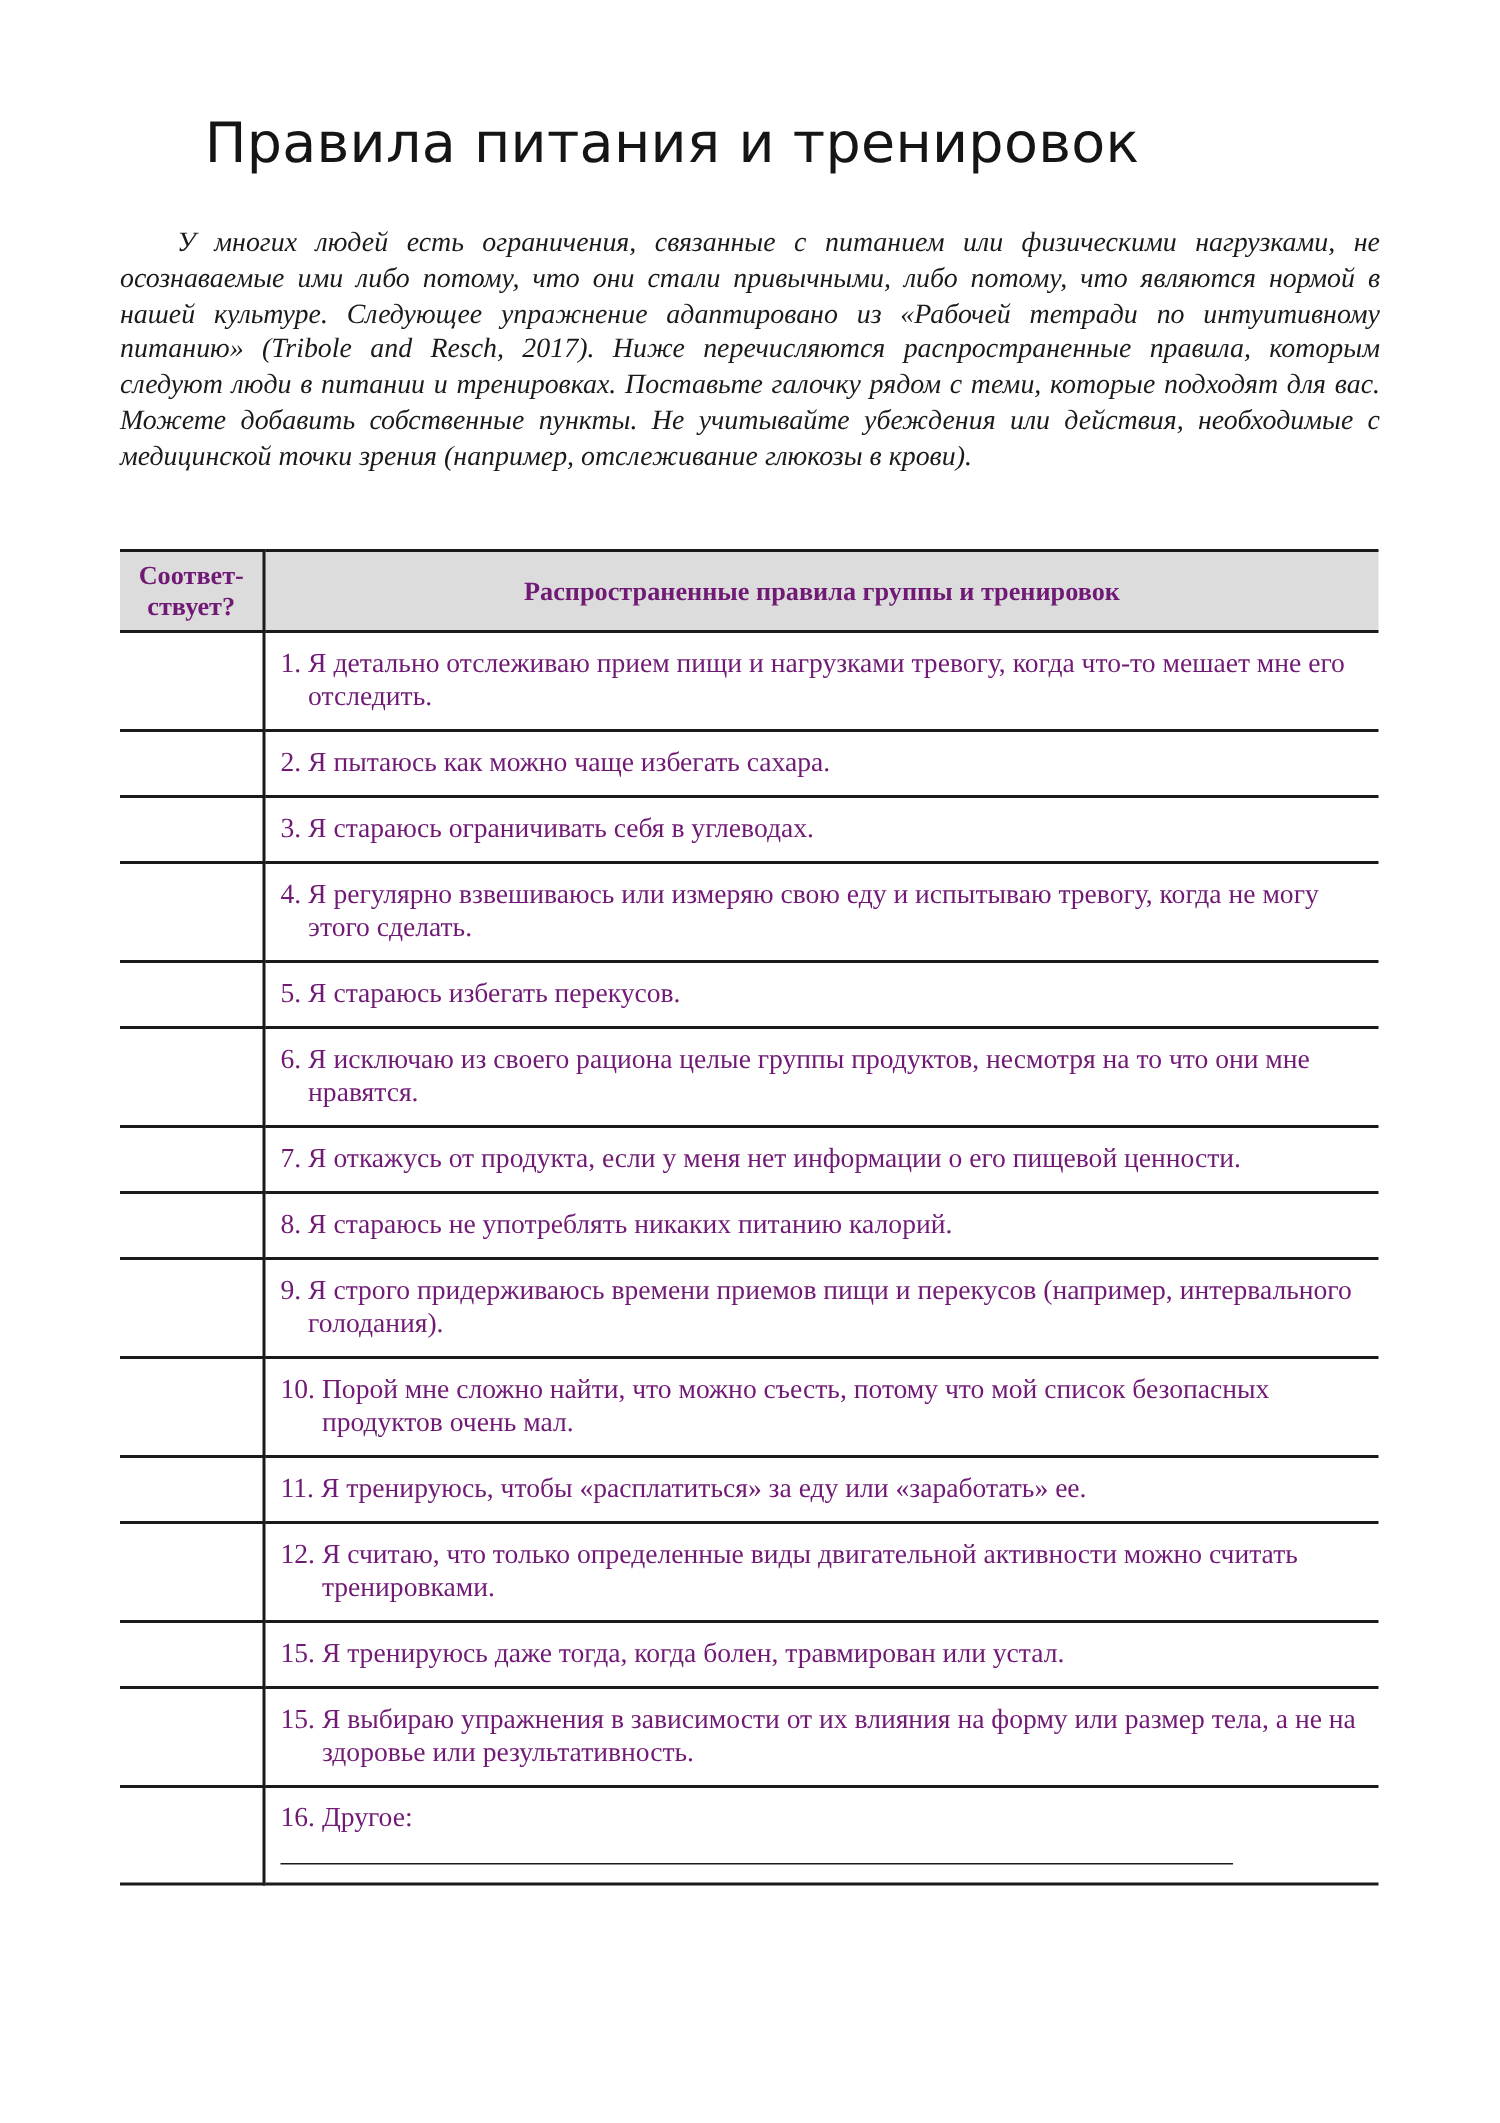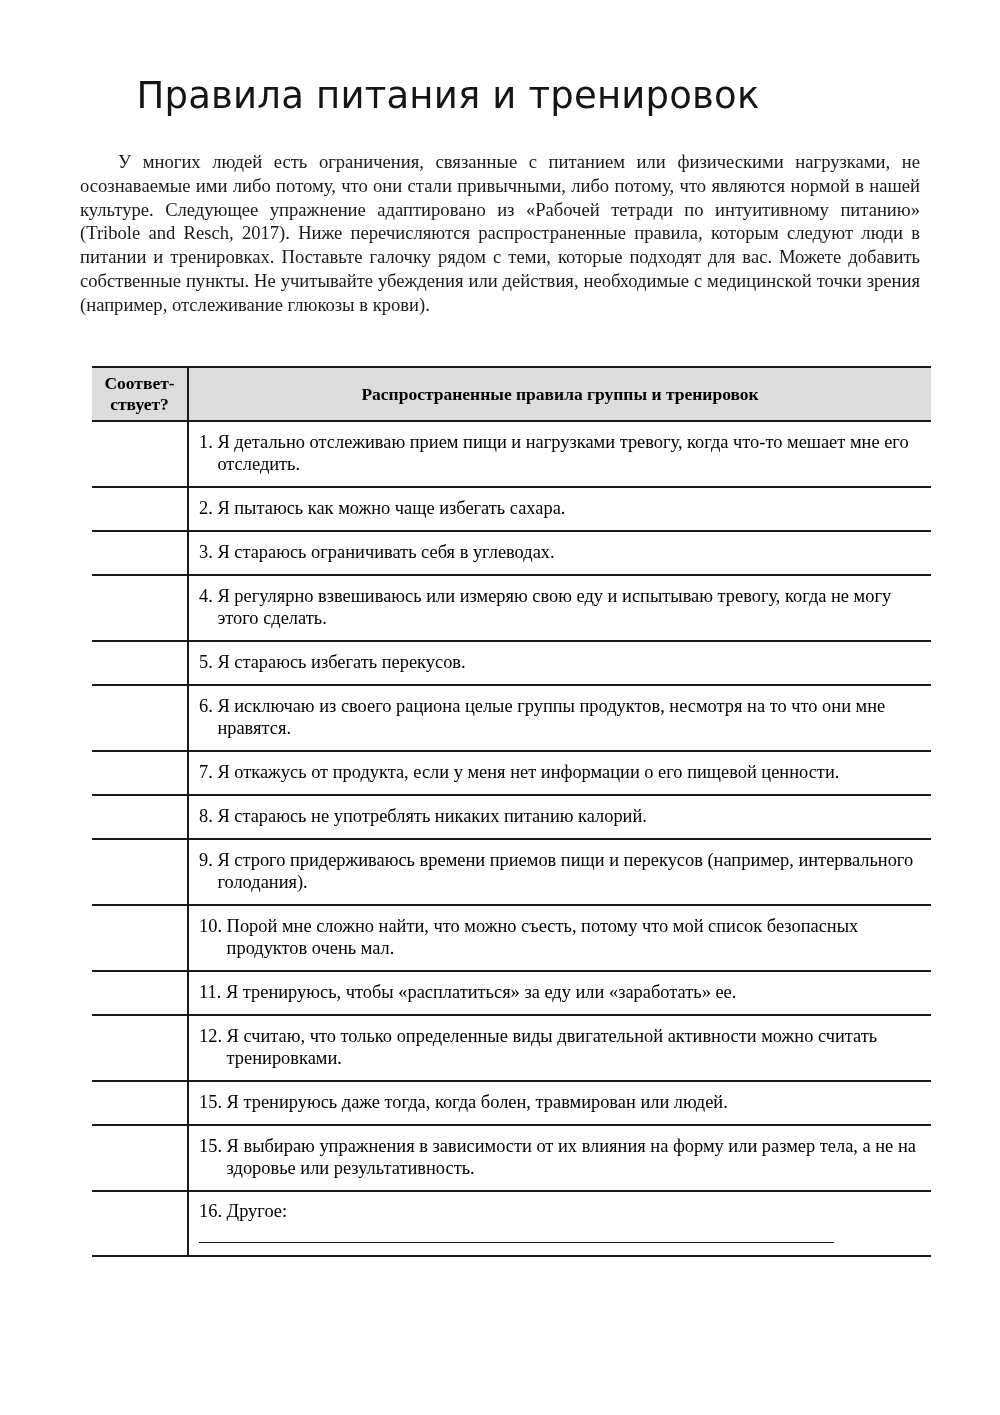--- a/index.html
+++ b/index.html
@@ -7,25 +7,26 @@
     .page-title {
       position: absolute; left: 0; top: 74px; width: 896px; text-align: center;
       font-family: "DejaVu Sans", sans-serif; font-size: 37px; font-weight: normal;
       letter-spacing: 0.2px; color: #151515; margin: 0;
     }
     .intro {
       position: absolute; left: 80px; top: 150px; width: 840px;
       font-family: "Liberation Serif", serif; font-size: 18.6px; line-height: 23.8px;
       text-align: justify; color: #1a1a1a; margin: 0;
       text-indent: 38px;
+      font-style: italic;
     }
     .rules-table {
-      position: absolute; left: 92px; top: 366px; width: 839px;
+      position: absolute; left: 80px; top: 366px; width: 839px;
       border-collapse: collapse; table-layout: fixed;
-      font-family: "Liberation Serif", serif; color: #000000;
+      font-family: "Liberation Serif", serif; color: #701a75;
     }
     .rules-table th, .rules-table td { padding: 0; vertical-align: middle; }
     .rules-table thead tr { height: 54px; background: #dcdcdc; }
     .rules-table thead th {
       border-top: 2.5px solid #1a1a1a; border-bottom: 2.5px solid #1a1a1a;
       font-weight: bold; font-size: 17.5px; line-height: 21px; text-align: center;
     }
     .col-check { width: 95px; border-right: 2.5px solid #1a1a1a; }
     .rules-table tbody td { border-bottom: 2px solid #1a1a1a; }
     .rules-table tbody td.check-cell { border-right: 2.5px solid #1a1a1a; }
@@ -131,21 +132,21 @@
       </tr>
       <tr class="h2">
         <td class="check-cell"></td>
         <td>
           <div class="rule-text"><span class="rule-num">12.</span>&nbsp;<span class="rule-body">Я считаю, что только определенные виды двигательной активности можно считать тренировками.</span></div>
         </td>
       </tr>
       <tr class="h1">
         <td class="check-cell"></td>
         <td>
-          <div class="rule-text"><span class="rule-num">15.</span>&nbsp;<span class="rule-body">Я тренируюсь даже тогда, когда болен, травмирован или людей.</span></div>
+          <div class="rule-text"><span class="rule-num">15.</span>&nbsp;<span class="rule-body">Я тренируюсь даже тогда, когда болен, травмирован или устал.</span></div>
         </td>
       </tr>
       <tr class="h2">
         <td class="check-cell"></td>
         <td>
           <div class="rule-text"><span class="rule-num">15.</span>&nbsp;<span class="rule-body">Я выбираю упражнения в зависимости от их влияния на форму или размер тела, а не на здоровье или результативность.</span></div>
         </td>
       </tr>
       <tr class="h-other">
         <td class="check-cell"></td>

